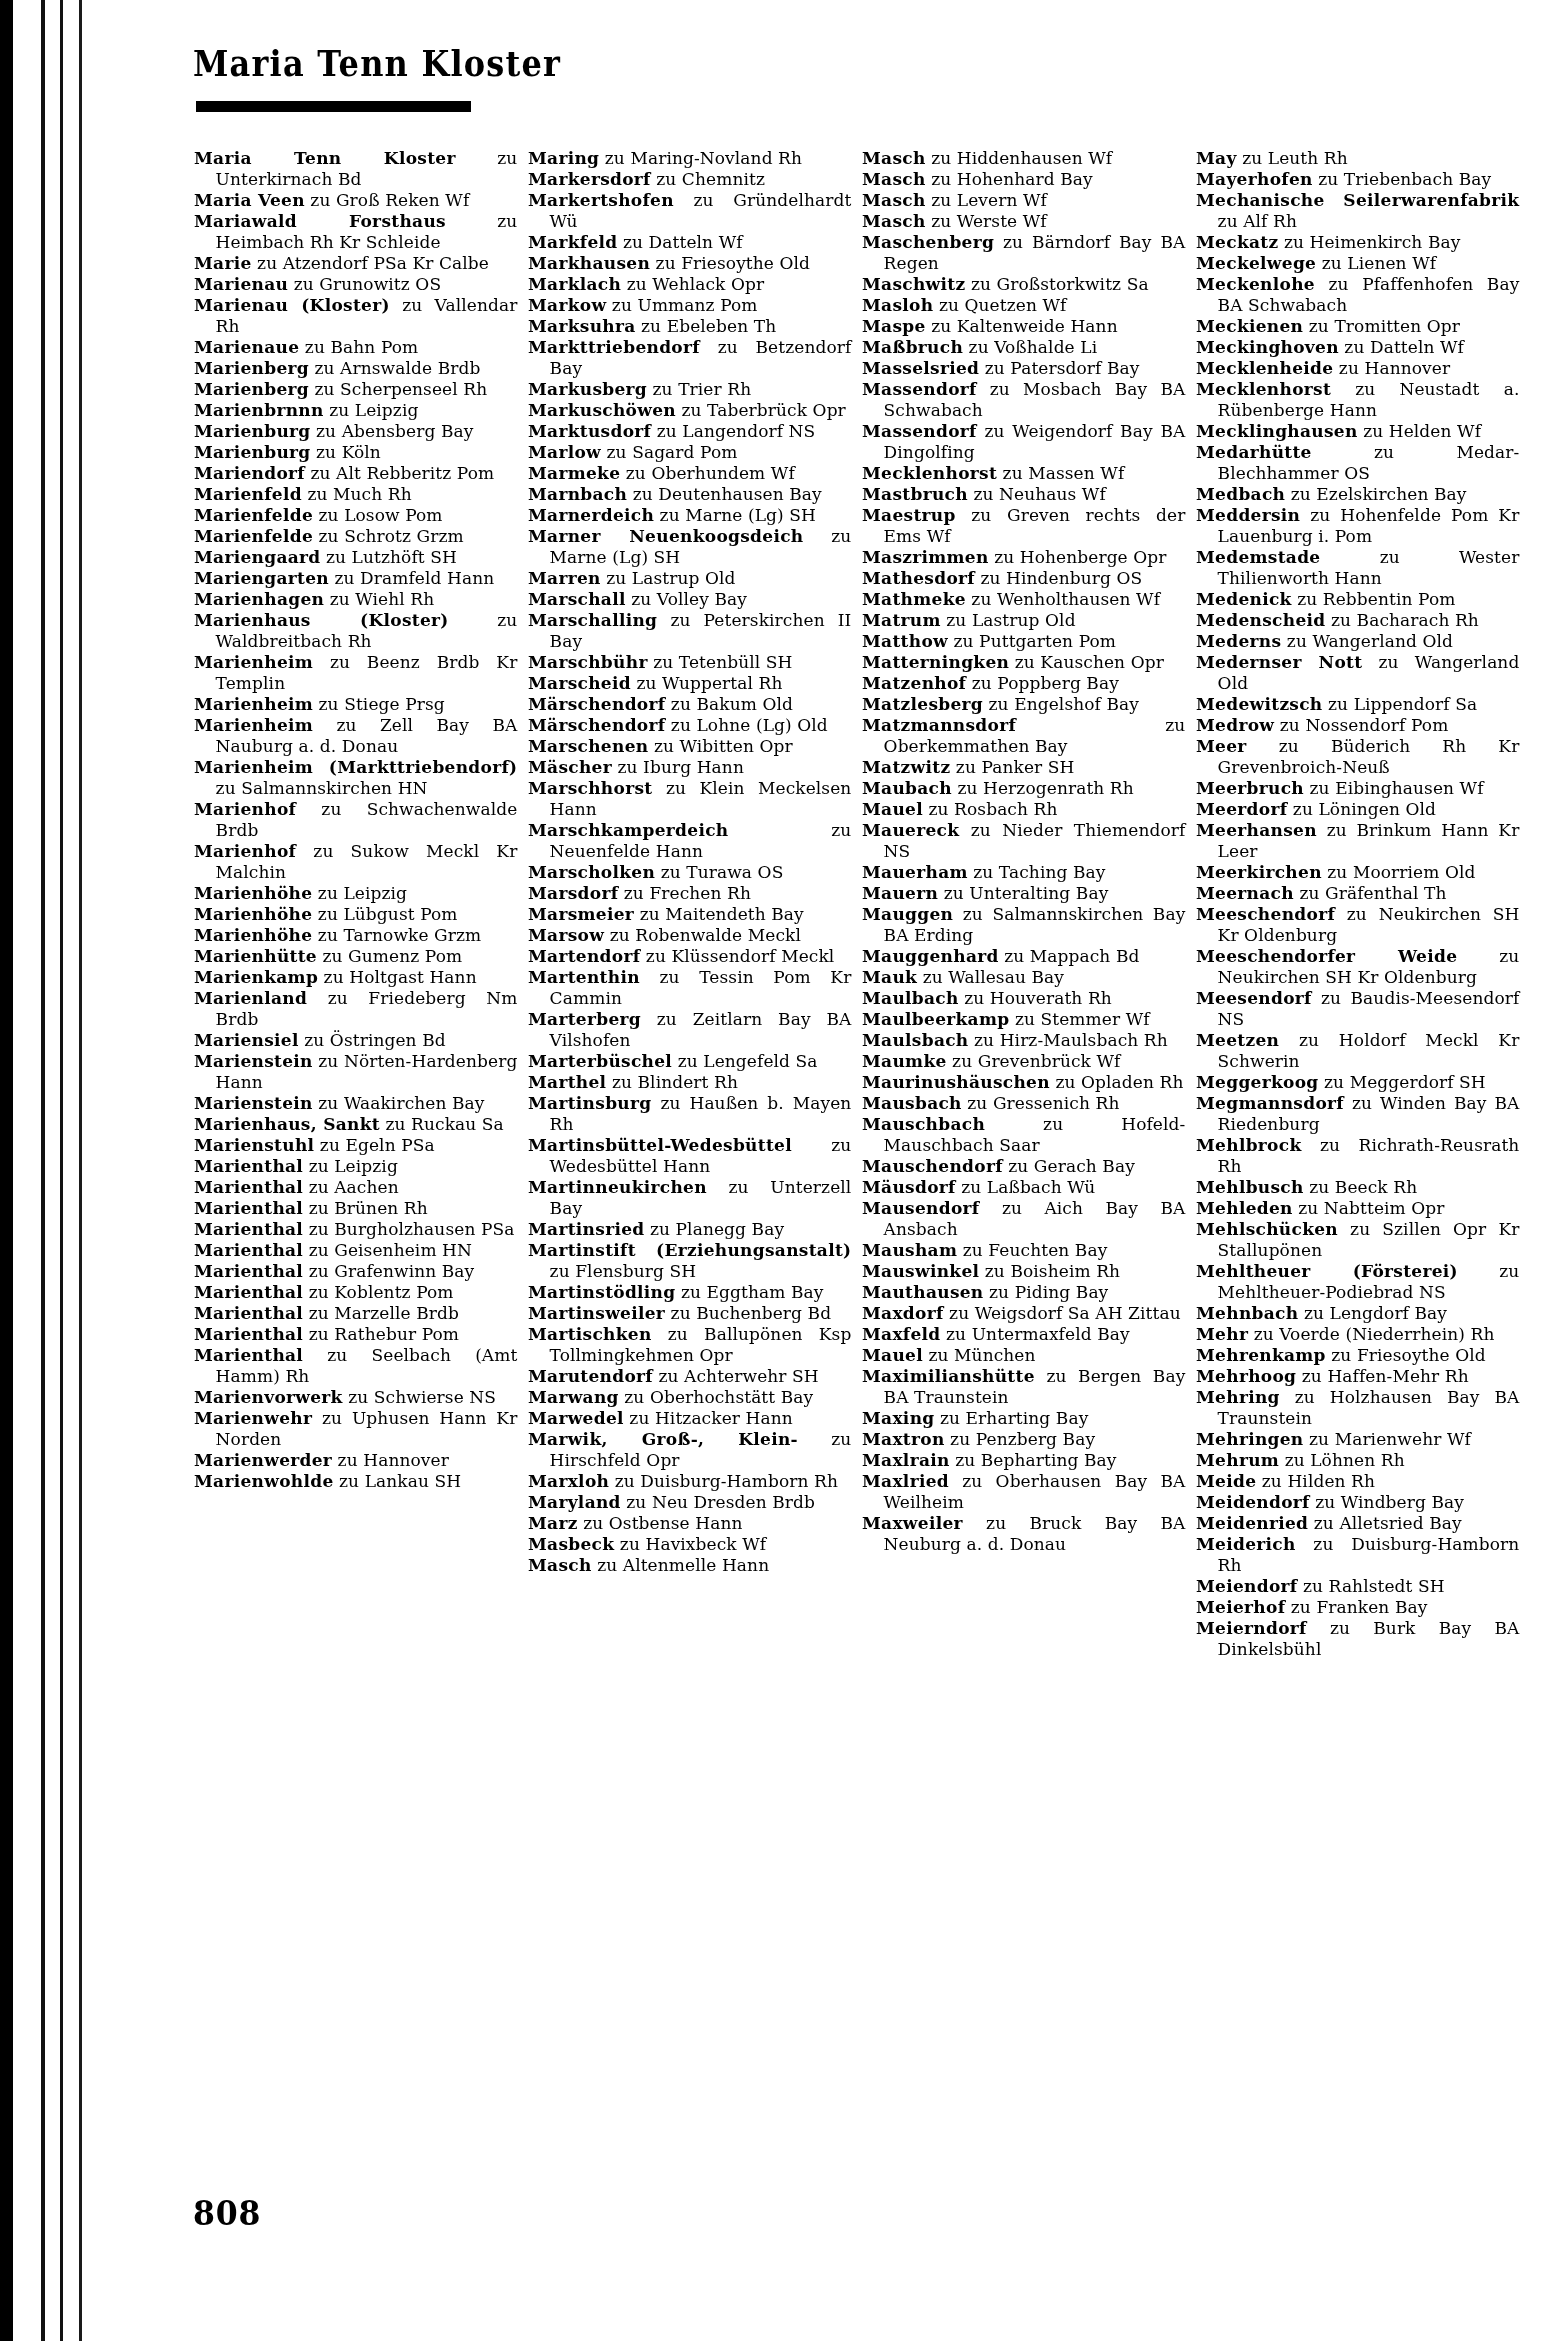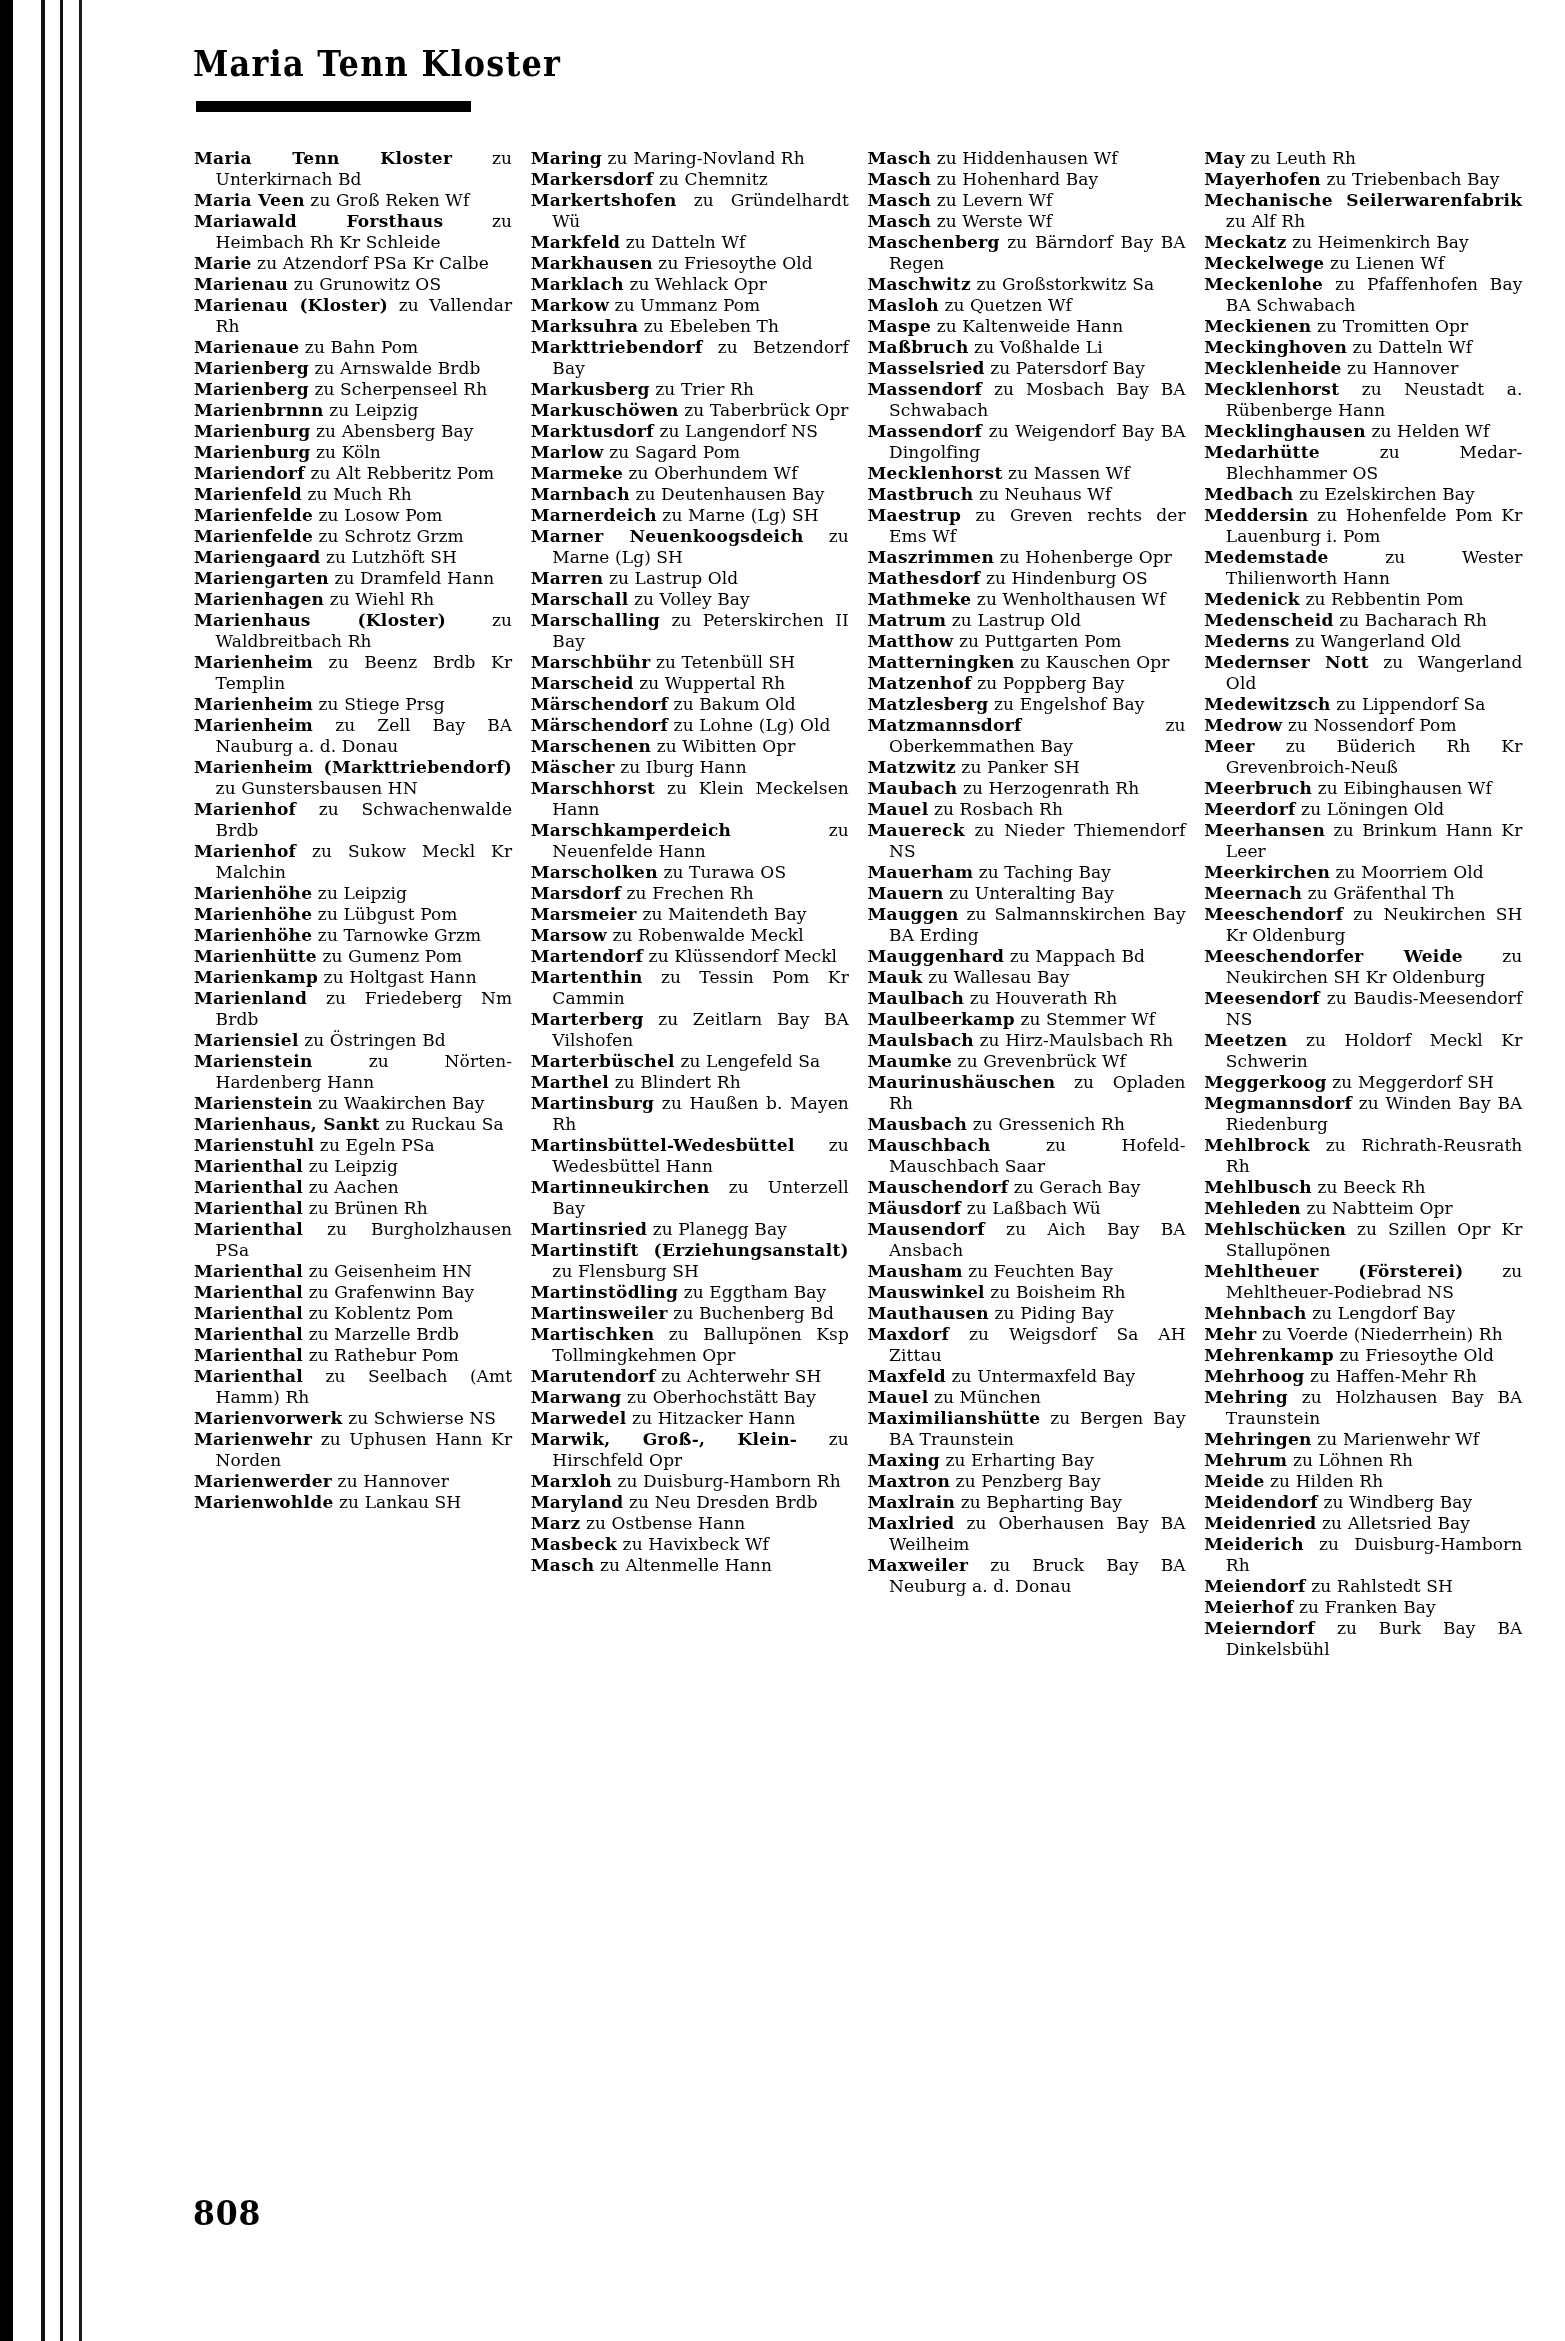--- a/index.html
+++ b/index.html
@@ -70,21 +70,21 @@
     background: #000;
   }
 
   
   .columns {
     position: absolute;
     left: 114px;
     top: 148px;
     width: 1335px;
     display: flex;
-    gap: 12px;
+    gap: 4px;
   }
   .col {
     width: 330px;
     padding-right: 6.6px;
     box-sizing: border-box;
   }
 
   .entry {
     font-family: "DejaVu Serif", serif;
     font-size: 17px;
@@ -155,21 +155,21 @@
         <p class="entry"><span class="hw">Marienfeld</span> <span class="rest">zu Much Rh</span></p>
         <p class="entry"><span class="hw">Marienfelde</span> <span class="rest">zu Losow Pom</span></p>
         <p class="entry"><span class="hw">Marienfelde</span> <span class="rest">zu Schrotz Grzm</span></p>
         <p class="entry"><span class="hw">Mariengaard</span> <span class="rest">zu Lutzhöft SH</span></p>
         <p class="entry"><span class="hw">Mariengarten</span> <span class="rest">zu Dramfeld Hann</span></p>
         <p class="entry"><span class="hw">Marienhagen</span> <span class="rest">zu Wiehl Rh</span></p>
         <p class="entry"><span class="hw">Marienhaus (Kloster)</span> <span class="rest">zu Waldbreitbach Rh</span></p>
         <p class="entry"><span class="hw">Marienheim</span> <span class="rest">zu Beenz Brdb Kr Templin</span></p>
         <p class="entry"><span class="hw">Marienheim</span> <span class="rest">zu Stiege Prsg</span></p>
         <p class="entry"><span class="hw">Marienheim</span> <span class="rest">zu Zell Bay BA Nauburg a. d. Donau</span></p>
-        <p class="entry"><span class="hw">Marienheim (Markttriebendorf)</span> <span class="rest">zu Gunstersbausen HN</span></p>
+        <p class="entry"><span class="hw">Marienheim (Markttriebendorf)</span> <span class="rest">zu Salmannskirchen HN</span></p>
         <p class="entry"><span class="hw">Marienhof</span> <span class="rest">zu Schwachenwalde Brdb</span></p>
         <p class="entry"><span class="hw">Marienhof</span> <span class="rest">zu Sukow Meckl Kr Malchin</span></p>
         <p class="entry"><span class="hw">Marienhöhe</span> <span class="rest">zu Leipzig</span></p>
         <p class="entry"><span class="hw">Marienhöhe</span> <span class="rest">zu Lübgust Pom</span></p>
         <p class="entry"><span class="hw">Marienhöhe</span> <span class="rest">zu Tarnowke Grzm</span></p>
         <p class="entry"><span class="hw">Marienhütte</span> <span class="rest">zu Gumenz Pom</span></p>
         <p class="entry"><span class="hw">Marienkamp</span> <span class="rest">zu Holtgast Hann</span></p>
         <p class="entry"><span class="hw">Marienland</span> <span class="rest">zu Friedeberg Nm Brdb</span></p>
         <p class="entry"><span class="hw">Mariensiel</span> <span class="rest">zu Östringen Bd</span></p>
         <p class="entry"><span class="hw">Marienstein</span> <span class="rest">zu Nörten-Hardenberg Hann</span></p>

